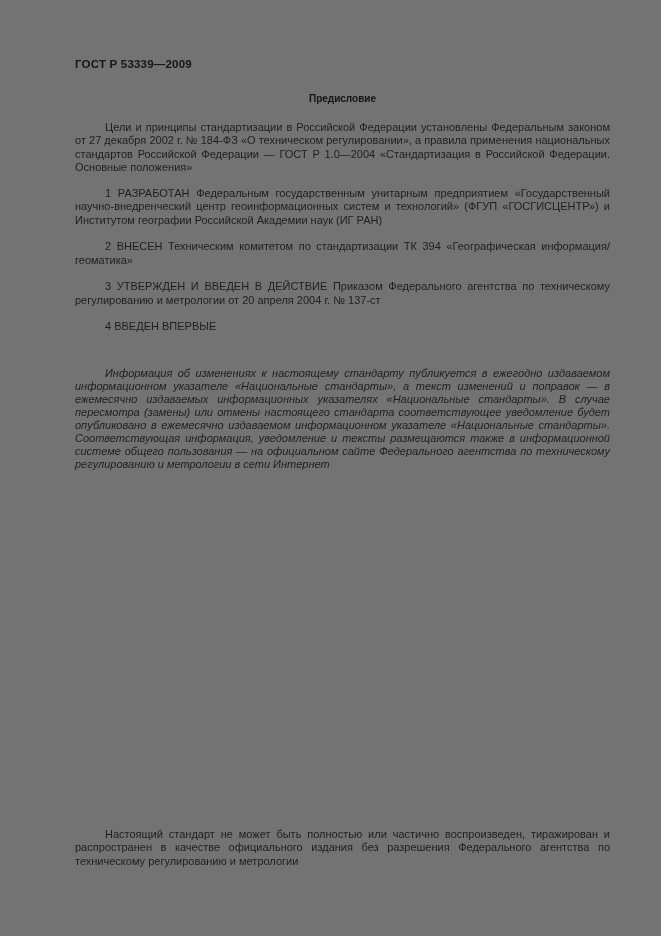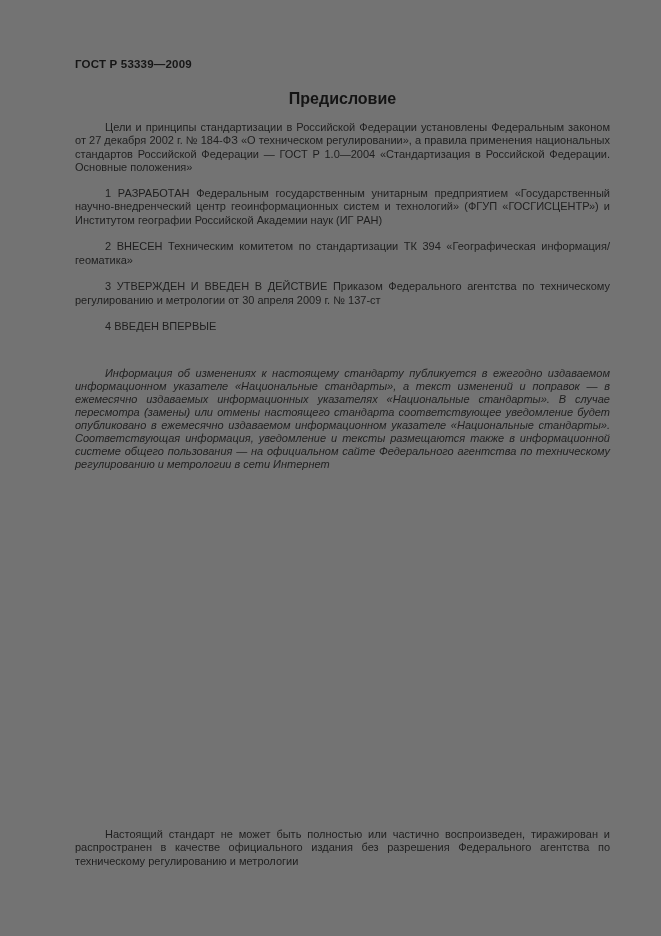--- a/index.html
+++ b/index.html
@@ -24,21 +24,21 @@
   .doc-code {
     font-weight: bold;
     font-size: 11.5px;
     letter-spacing: 0.2px;
     color: #161616;
   }
   .title {
     margin-top: 20px;
     text-align: center;
     font-weight: bold;
-    font-size: 16px;
+    font-size: 10px;
     line-height: 14px;
     color: #141414;
   }
   .para {
     text-align: justify;
     text-indent: 30px;
     margin-top: 13px;
   }
   .intro { margin-top: 15px; }
   .subheading {
@@ -71,21 +71,21 @@
 
   <div class="title">Предисловие</div>
 
   <p class="para intro">Цели и принципы стандартизации в Российской Федерации установлены Федеральным законом от 27 декабря 2002 г. № 184-ФЗ «О техническом регулировании», а правила применения национальных стандартов Российской Федерации — ГОСТ Р 1.0—2004 «Стандартизация в Российской Федерации. Основные положения»</p>
 
 
   <p class="para item item-first">1 РАЗРАБОТАН Федеральным государственным унитарным предприятием «Государственный научно-внедренческий центр геоинформационных систем и технологий» (ФГУП «ГОСГИСЦЕНТР») и Институтом географии Российской Академии наук (ИГ РАН)</p>
 
   <p class="para item">2 ВНЕСЕН Техническим комитетом по стандартизации ТК 394 «Географическая информация/геоматика»</p>
 
-  <p class="para item">3 УТВЕРЖДЕН И ВВЕДЕН В ДЕЙСТВИЕ Приказом Федерального агентства по техническому регулированию и метрологии от 30 апреля 2009 г. № 137-ст</p>
+  <p class="para item">3 УТВЕРЖДЕН И ВВЕДЕН В ДЕЙСТВИЕ Приказом Федерального агентства по техническому регулированию и метрологии от 20 апреля 2004 г. № 137-ст</p>
 
   <p class="para item">4 ВВЕДЕН ВПЕРВЫЕ</p>
 
   <p class="para notice">Информация об изменениях к настоящему стандарту публикуется в ежегодно издаваемом информационном указателе «Национальные стандарты», а текст изменений и поправок — в ежемесячно издаваемых информационных указателях «Национальные стандарты». В случае пересмотра (замены) или отмены настоящего стандарта соответствующее уведомление будет опубликовано в ежемесячно издаваемом информационном указателе «Национальные стандарты». Соответствующая информация, уведомление и тексты размещаются также в информационной системе общего пользования — на официальном сайте Федерального агентства по техническому регулированию и метрологии в сети Интернет</p>
 
   <div class="bottom-block">
 
     <p class="para restriction">Настоящий стандарт не может быть полностью или частично воспроизведен, тиражирован и распространен в качестве официального издания без разрешения Федерального агентства по техническому регулированию и метрологии</p>
 
   </div>

